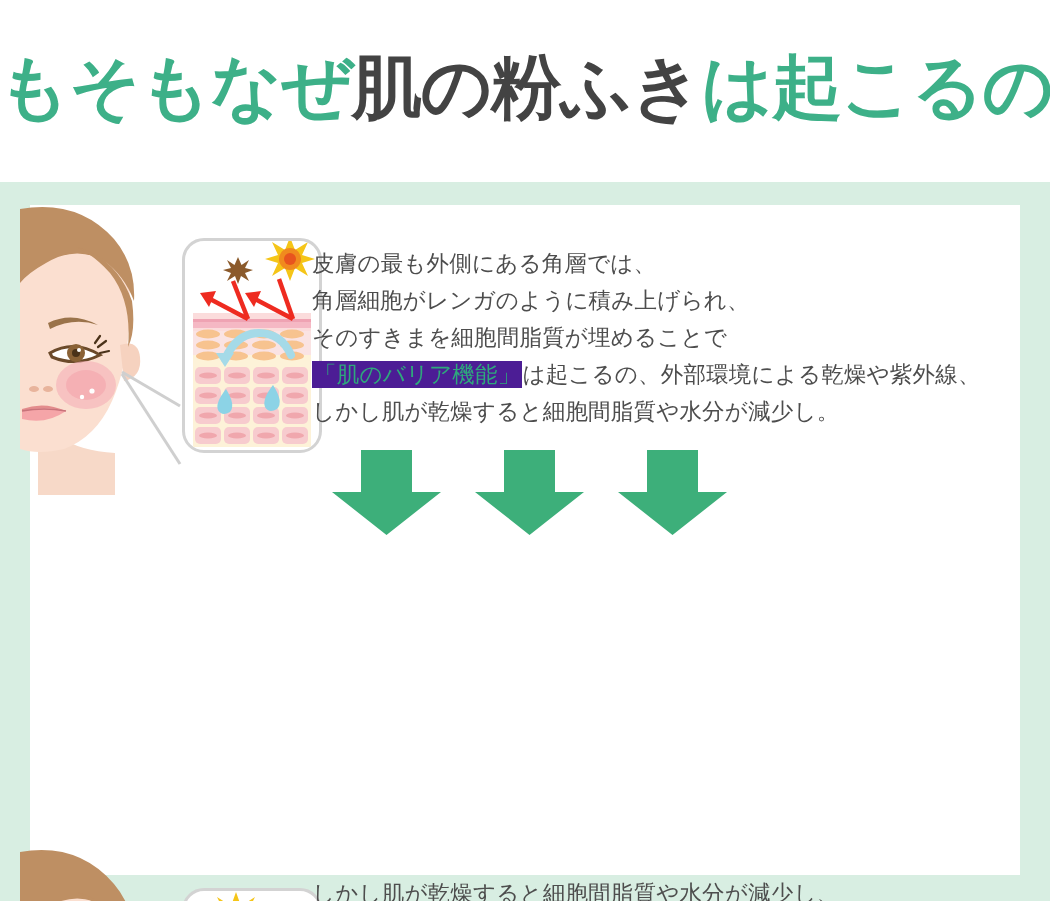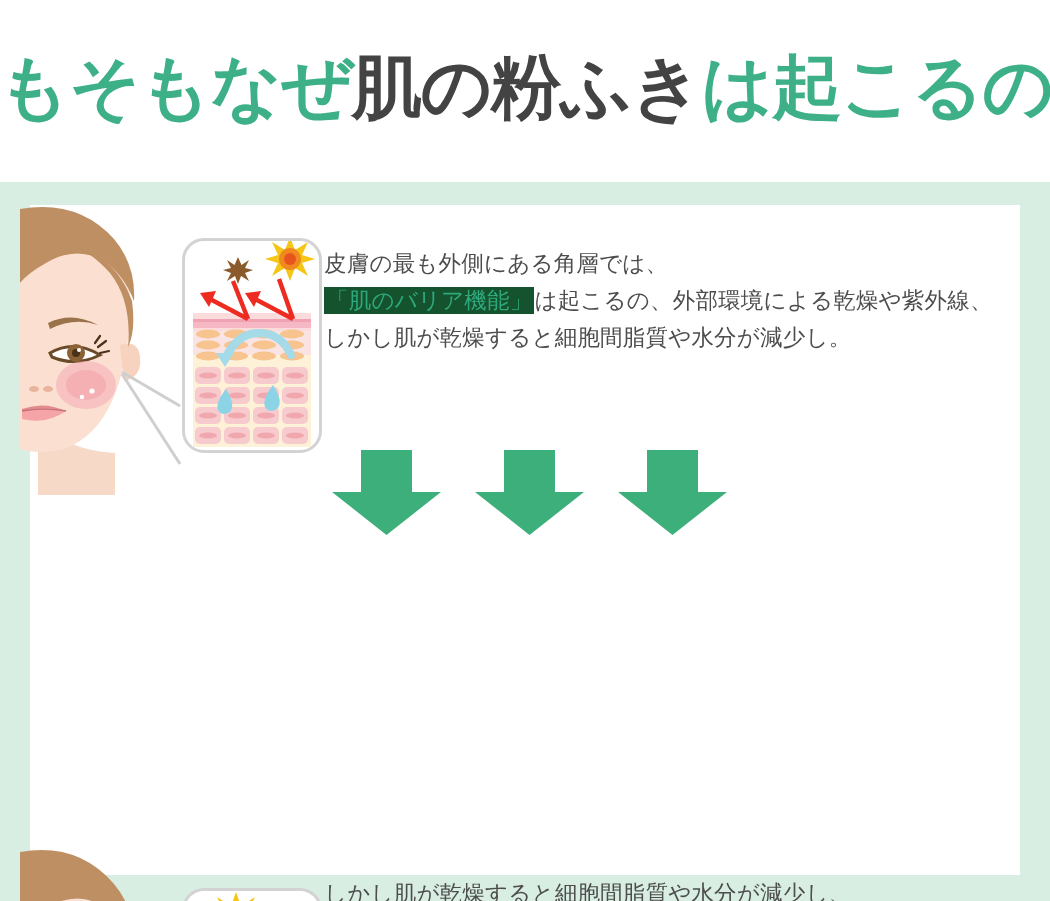--- a/index.html
+++ b/index.html
@@ -79,34 +79,34 @@
     border-radius: 22px;
     overflow: hidden;
     box-sizing: border-box;
   }
   .card-top { left: 152px; top: 33px; }
   .card-bot { left: 152px; top: 358px; height: 228px; }
 
   
   .text-col {
     position: absolute;
-    left: 294px;
+    left: 282px;
     font-size: 22.5px;
     line-height: 37px;
     color: #4D4D4D;
     letter-spacing: 0.2px;
     white-space: nowrap;
   }
   .text-col p { margin: 0; }
 
   .para-1 { top: 40px; }
   .para-2 { top: 345px; }
 
   .hl-green {
-    background: #14532d;
+    background: #4c1d95;
     color: #2EA87C;
     padding: 1px 2px;
   }
 
   
   .arrows {
     position: absolute;
     left: 298px;
     top: 245px;
     width: 420px;
@@ -276,20 +276,22 @@
         </g>
         <g fill="#EE2B20">
           <path d="M15 52 L31 50 L24 66 Z"></path>
           <path d="M60 52 L76 50 L69 66 Z"></path>
         </g>
       </svg>
     </div>
 
     <div class="text-col para-1">
       <p>皮膚の最も外側にある角層では、</p>
+      <p>角層細胞がレンガのように積み上げられ、</p>
+      <p>そのすきまを細胞間脂質が埋めることで</p>
       <p><span class="hl-green">「肌のバリア機能」</span><span>は起こるの、外部環境による乾燥や紫外線、</span></p>
       <p>しかし肌が乾燥すると細胞間脂質や水分が減少し。</p>
     </div>
   </div>
 
   <div class="arrows">
     <div class="arrow a1">
       <svg width="117" height="85" viewBox="0 0 117 85">
         <path d="M33 0 L84 0 L84 42 L113 42 L58.5 85 L4 42 L33 42 Z" fill="#3DAF7A"></path>
       </svg>

